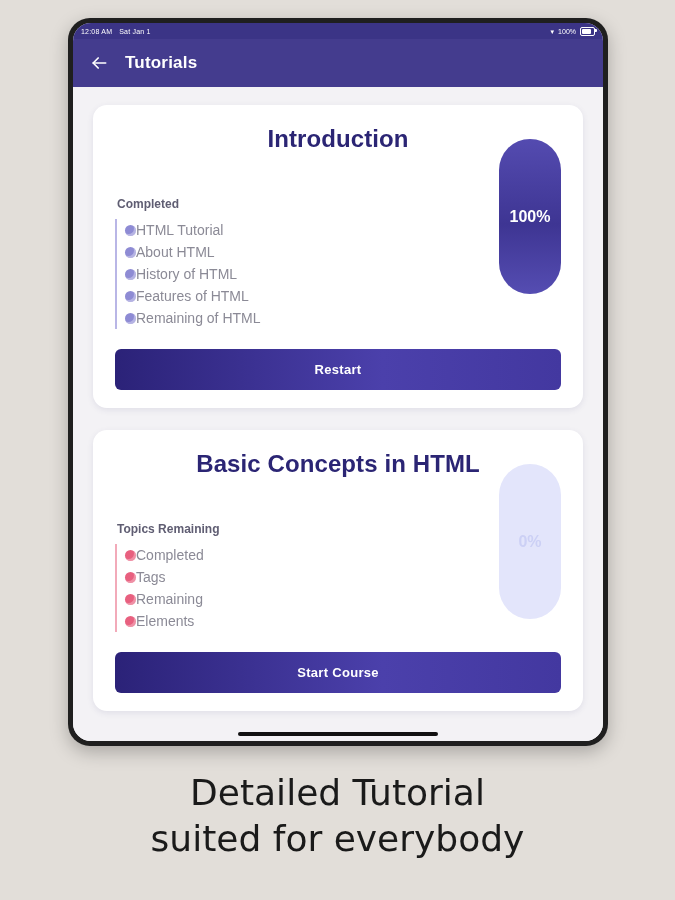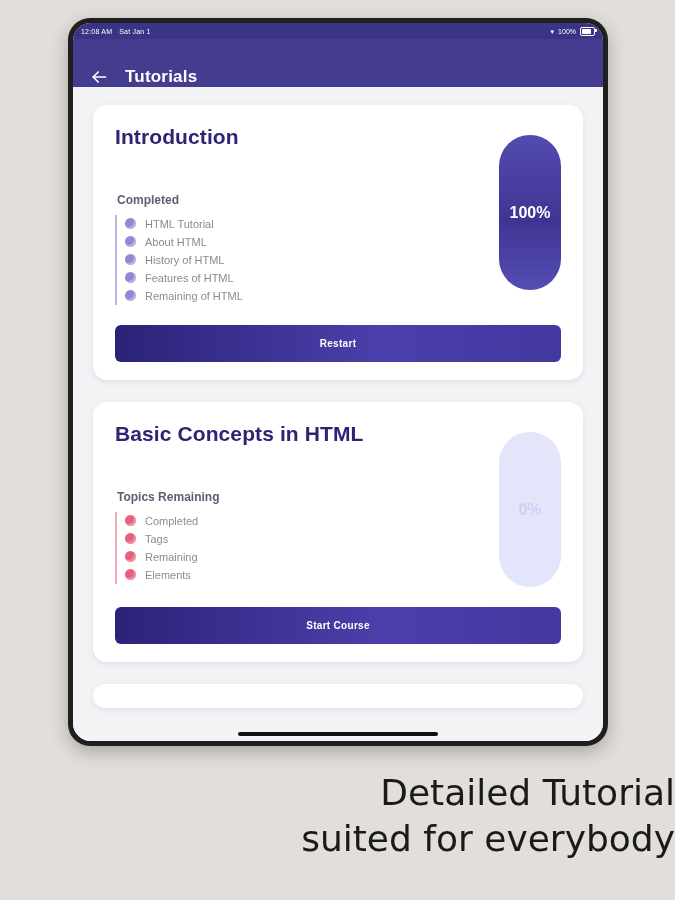--- a/index.html
+++ b/index.html
@@ -94,21 +94,21 @@
     width: 9px;
     background: #ffffff;
     border-radius: 1px;
   }
 
   
   .appbar {
     height: 48px;
     background: #443c8e;
     display: flex;
-    align-items: flex-end;
+    align-items: center;
     padding: 0 16px;
     gap: 16px;
     flex: none;
   }
   .back-arrow {
     width: 20px;
     height: 20px;
     color: #ffffff;
     display: flex;
     align-items: center;
@@ -134,25 +134,26 @@
   .card {
     background: #ffffff;
     border-radius: 14px;
     box-shadow: 0 2px 6px rgba(60,55,120,0.10);
     padding: 20px 22px 18px 22px;
     margin-bottom: 22px;
     position: relative;
     box-sizing: border-box;
   }
   .card-title {
-    font-size: 21px;
+    font-size: 24px;
     font-weight: bold;
     color: #2b2574;
     margin: 0 0 16px 0;
     letter-spacing: 0.1px;
+    text-align: center;
   }
   .card-body {
     display: flex;
     align-items: flex-start;
   }
   .topics {
     flex: 1;
     min-width: 0;
     margin-top: 28px;
   }
@@ -166,23 +167,23 @@
     list-style: none;
     margin: 0;
     padding: 0 0 0 0;
     border-left: 2px solid #b9b6e6;
   }
   .topic-list.pink {
     border-left: 2px solid #f2aab9;
   }
   .topic-item {
     display: flex;
-    gap: 9px;
+    align-items: center;
     padding: 3px 0 3px 8px;
-    font-size: 11px;
+    font-size: 14px;
     color: #8b8a96;
   }
   .bullet {
     width: 11px;
     height: 11px;
     border-radius: 50%;
     flex: none;
     position: relative;
   }
   .bullet.blue {
@@ -219,21 +220,21 @@
 
   
   .action-btn {
     display: block;
     width: 100%;
     margin-top: 20px;
     border: none;
     border-radius: 6px;
     padding: 13px 0;
     color: #ffffff;
-    font-size: 10px;
+    font-size: 13px;
     font-weight: bold;
     font-family: "Liberation Sans", sans-serif;
     background: linear-gradient(90deg, #2b2278 0%, #4b40ab 60%, #4338a0 100%);
     cursor: pointer;
     letter-spacing: 0.3px;
   }
 
   .card.partial {
     height: 24px;
     padding: 0;
@@ -256,21 +257,21 @@
     border-radius: 2px;
     background: #111111;
   }
 
   
   .caption {
     position: absolute;
     left: 0;
     right: 0;
     top: 770px;
-    text-align: right;
+    text-align: center;
     color: #1a1a1a;
     font-size: 36px;
     line-height: 1.28;
     font-family: "DejaVu Sans", sans-serif;
     font-weight: 400;
   }
 </style>
 </head>
 <body>
 

